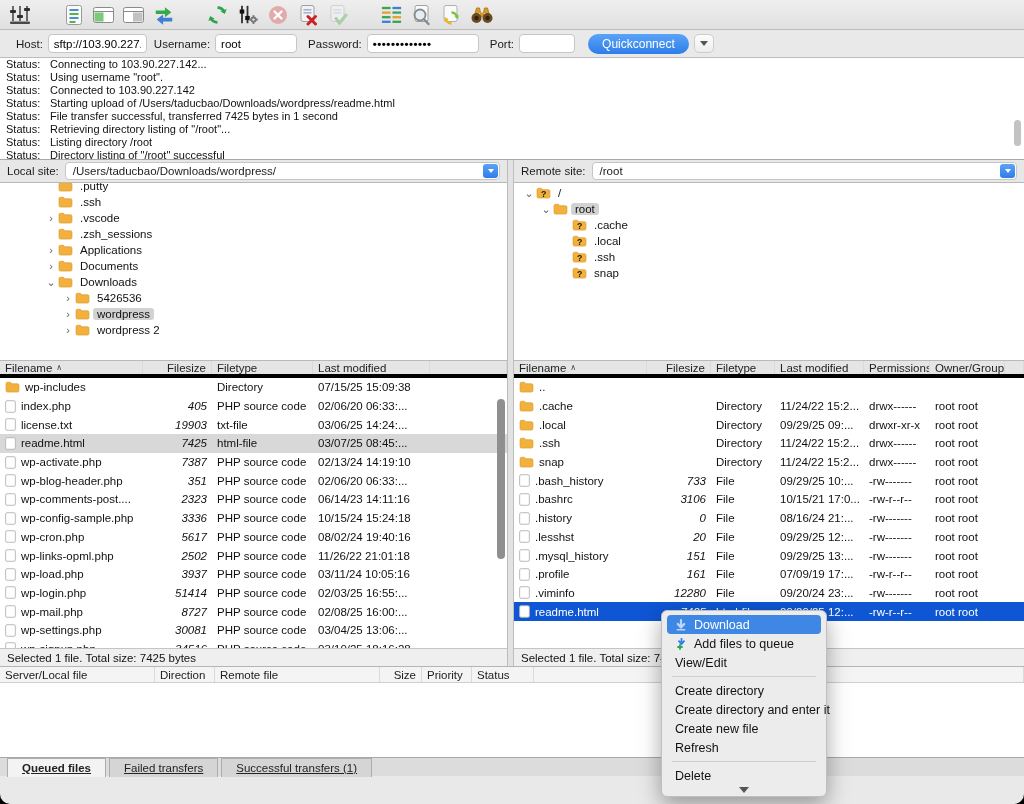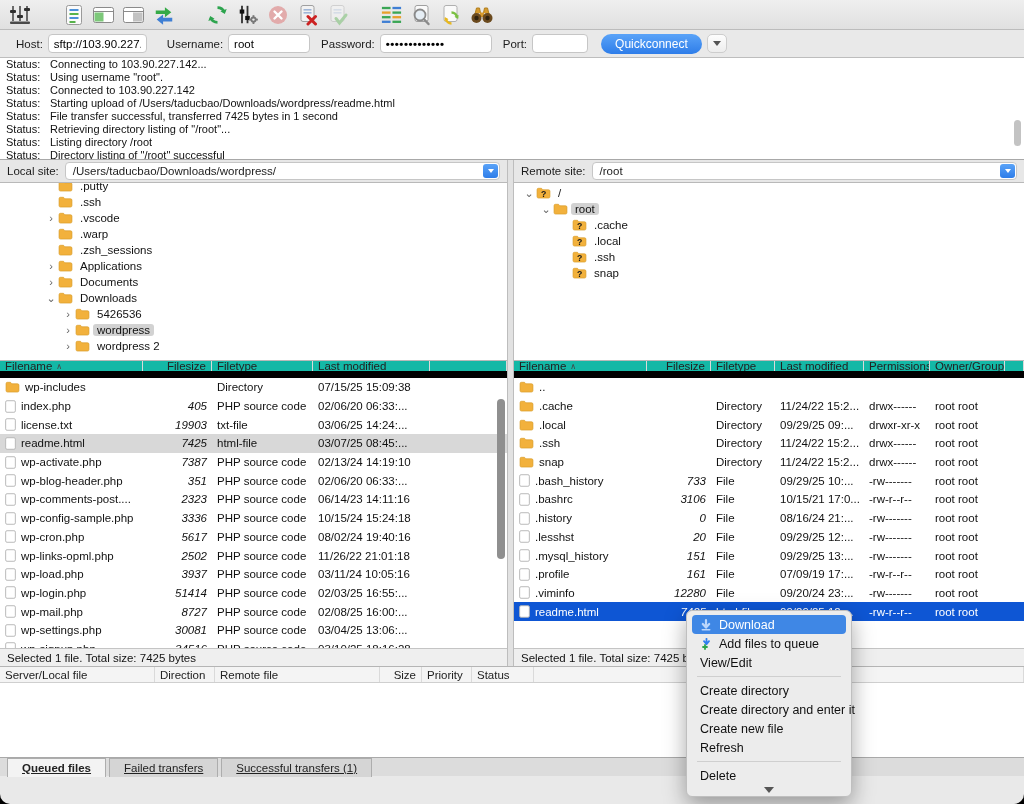--- a/index.html
+++ b/index.html
@@ -56,21 +56,21 @@
 
   .tree { height:178px; flex:none; background:#fff; border-bottom:1px solid #b9b9b9;
     overflow:hidden; font-size:11.5px; padding-top:2px; color:#111; }
   .trow { height:16px; display:flex; align-items:center; }
   .trow.clip-top { margin-top:-7px; }
   .texp { width:14px; flex:none; text-align:center; color:#666; font-size:9px; }
   .ticon { width:18px; flex:none; display:flex; align-items:center; }
   .tlabel { padding:0 4px; border-radius:3px; white-space:nowrap; }
   .trow.selected .tlabel { background:#d2d2d2; }
 
-  .listhdr { height:17px; flex:none; background:#14b8a6; border-bottom:7px solid #000000;
+  .listhdr { height:17px; flex:none; background:#e5e5e5; border-bottom:4px solid #000000;
     display:grid; align-items:stretch; font-size:11.5px; color:#222; }
   .hcell { padding:0 5px; border-right:1px solid #dadada; display:flex; align-items:center;
     white-space:nowrap; overflow:hidden; gap:4px; }
   .hcell .caret { font-size:8px; color:#444; }
   .hcell.num { justify-content:flex-end; }
 
   .listbody { flex:1; background:#fff; overflow:hidden; position:relative; font-size:11.5px; color:#111; }
   .lrow { height:18.7px; display:grid; align-items:center; }
   .lrow.sel-gray { background:#d8d8d8; }
   .lrow.sel-blue { background:#0e56d4; color:#fff; }
@@ -98,21 +98,21 @@
 
   .statusbar { height:29px; background:linear-gradient(#f5f5f5,#d8d8d8); border-top:1px solid #b0b0b0;
     display:flex; align-items:center; justify-content:flex-end; gap:7px; padding-right:13px;
     font-size:11.5px; color:#333; }
   .dot { width:9px; height:9px; border-radius:50%; }
   .dot.green { background:#3fae49; border:1px solid #2c8736; }
   .dot.red { background:#a93226; border:1px solid #7e241b; }
   .sb-queue-text { margin-right:28px; }
 
   
-  .ctxmenu { position:absolute; left:686px; top:610px; width:166px; z-index:50;
+  .ctxmenu { position:absolute; left:661px; top:610px; width:166px; z-index:50;
     background:#ececec; border:1px solid #bfbfbf; border-radius:6px;
     box-shadow:0 8px 22px rgba(0,0,0,0.35); padding:4px 0 2px 0; font-size:12.5px; color:#111; }
   .mi { height:19px; display:flex; align-items:center; gap:6px; padding:0 8px; margin:0 5px;
     border-radius:4px; white-space:nowrap; }
   .mi.selected { background:#3f87e5; color:#fff; }
   .mi .mic { width:13px; flex:none; display:flex; align-items:center; }
   .msep { height:1px; background:#cfcfcf; margin:4px 10px; }
   .mchevron { display:flex; justify-content:center; padding:2px 0 1px 0; }
   .mchevron .tri { width:0; height:0; border-left:5px solid transparent; border-right:5px solid transparent; border-top:6px solid #555; }
 </style>
@@ -278,21 +278,21 @@
             <circle cx="6.5" cy="14" r="2.2" fill="#30220e"></circle>
             <circle cx="17.5" cy="14" r="2.2" fill="#30220e"></circle>
           </svg>
         </span>
       </div>
     </div>
 
   <div class="qcbar">
     <label>Host:</label>
     <input class="in-host" value="sftp://103.90.227.14" style="">
-    <label style="margin-left:15px">Username:</label>
+    <label style="margin-left:2px">Username:</label>
     <input class="in-user" value="root" style="">
     <label style="margin-left:6px">Password:</label>
     <input class="in-pass" value="•••••••••••••" style="">
     <label style="margin-left:6px">Port:</label>
     <input class="in-port" value="" style="">
     <button class="qc-btn">Quickconnect</button>
     <div class="qc-dd">
         <div class="tri-dn"></div>
       </div>
   </div>
@@ -373,32 +373,20 @@
             <span style="width: 44px; flex: 0 0 auto;"></span>
             <span class="texp" style="font-size: 11px;">›</span>
             <span class="ticon">
               <span style="display: flex; align-items: center;">
                 <svg width="15" height="12" viewBox="0 0 16 13">
                   <path d="M1 3 q0-1.6 1.6-1.6 h3.2 l1.6 1.6 h6 q1.6 0 1.6 1.6 v5.8 q0 1.6-1.6 1.6 h-10.8 q-1.6 0-1.6-1.6 z" fill="#f2b13c" stroke="#d79a26" stroke-width="0.7"></path>
                 </svg>
               </span>
             </span>
             <span class="tlabel">.vscode</span>
-          </div>
-          <div class="trow">
-            <span style="width: 44px; flex: 0 0 auto;"></span>
-            <span class="texp" style="font-size: 11px;"></span>
-            <span class="ticon">
-              <span style="display: flex; align-items: center;">
-                <svg width="15" height="12" viewBox="0 0 16 13">
-                  <path d="M1 3 q0-1.6 1.6-1.6 h3.2 l1.6 1.6 h6 q1.6 0 1.6 1.6 v5.8 q0 1.6-1.6 1.6 h-10.8 q-1.6 0-1.6-1.6 z" fill="#f2b13c" stroke="#d79a26" stroke-width="0.7"></path>
-                </svg>
-              </span>
-            </span>
-            <span class="tlabel">.warp</span>
           </div>
           <div class="trow">
             <span style="width: 44px; flex: 0 0 auto;"></span>
             <span class="texp" style="font-size: 11px;"></span>
             <span class="ticon">
               <span style="display: flex; align-items: center;">
                 <svg width="15" height="12" viewBox="0 0 16 13">
                   <path d="M1 3 q0-1.6 1.6-1.6 h3.2 l1.6 1.6 h6 q1.6 0 1.6 1.6 v5.8 q0 1.6-1.6 1.6 h-10.8 q-1.6 0-1.6-1.6 z" fill="#f2b13c" stroke="#d79a26" stroke-width="0.7"></path>
                 </svg>
               </span>

